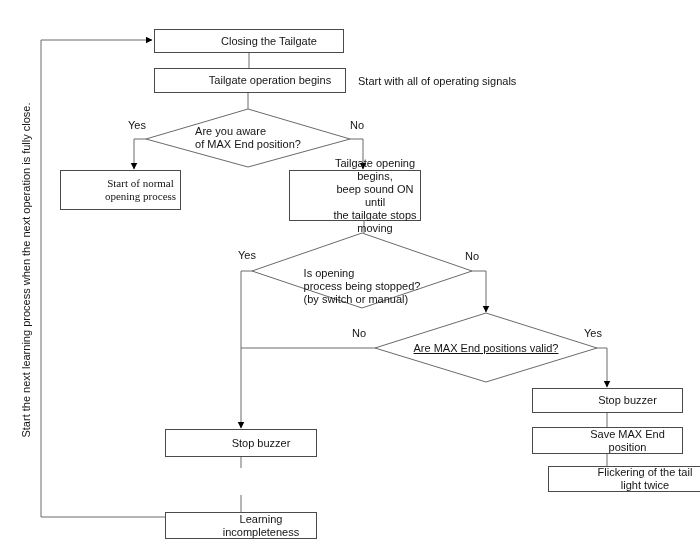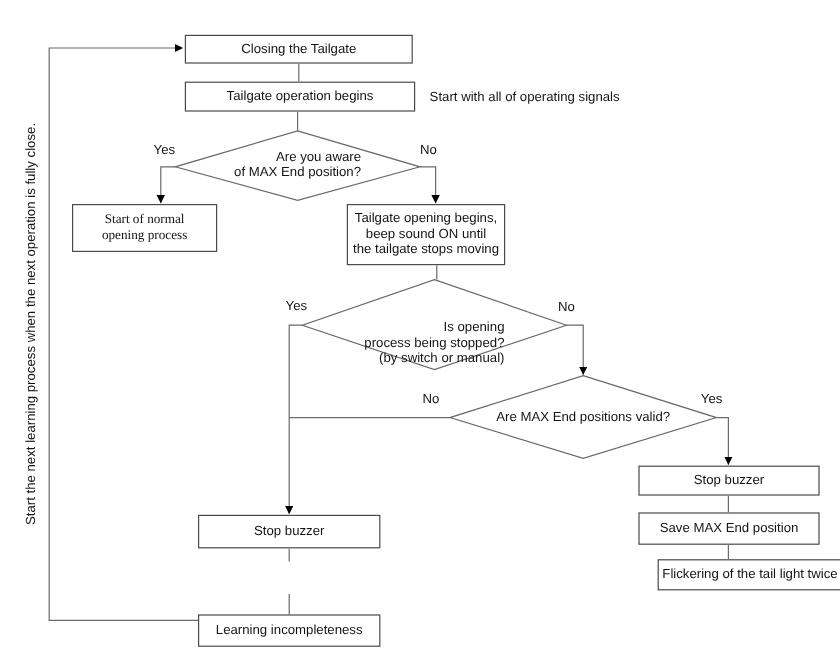--- a/index.html
+++ b/index.html
@@ -4,24 +4,24 @@
 <style>
   html,body{margin:0;padding:0;background:#ffffff;}
   #stage{
     position:relative;width:700px;height:546px;background:#ffffff;
     font-family:"Liberation Sans",sans-serif;color:#141414;overflow:hidden;
   }
   #wires{position:absolute;left:0;top:0;width:700px;height:546px;}
   .node{
     position:absolute;box-sizing:border-box;border:1px solid #4a4a4a;background:#ffffff;
     display:flex;align-items:center;justify-content:center;text-align:center;
-    font-size:11px;line-height:13px;white-space:pre-line;
+    font-size:11px;line-height:13px;white-space:pre-line;padding-left:40px;
   }
   .dtext{
-    position:absolute;display:flex;align-items:center;justify-content:center;text-align:right;
+    position:absolute;display:flex;align-items:center;justify-content:center;text-align:left;
     font-size:11px;line-height:13px;white-space:pre-line;pointer-events:none;
   }
   .blabel{position:absolute;font-size:11px;line-height:12px;}
   .annot{position:absolute;font-size:11px;line-height:13px;white-space:nowrap;}
   .sidenote{
     position:absolute;left:26px;top:270px;font-size:11px;white-space:nowrap;
     transform:translate(-50%,-50%) rotate(-90deg);
   }
 </style>
 </head>
@@ -79,21 +79,21 @@
   <div class="node" style="left:165px;top:468px;width:152px;height:27px;margin-top:44px;">Learning incompleteness</div>
   <div class="node" style="left:532px;top:388px;width:151px;height:25px;">Stop buzzer</div>
   <div class="node" style="left:532px;top:427px;width:151px;height:27px;">Save MAX End position</div>
   <div class="node" style="left:548px;top:466px;width:154px;height:26px;">Flickering of the tail light twice</div>
 
   <div class="dtext" style="left:148px;top:112px;width:200px;height:52px;">Are you aware
 of MAX End position?</div>
   <div class="dtext" style="left:262px;top:260px;width:200px;height:52px;">Is opening
 process being stopped?
 (by switch or manual)</div>
-  <div class="dtext" style="left:376px;top:338px;width:220px;height:20px;">Are MAX End positions valid?</div>
+  <div class="dtext" style="left:376px;top:338px;width:220px;height:20px;text-decoration:underline;">Are MAX End positions valid?</div>
 
   <div class="blabel" style="left:128px;top:119px;">Yes</div>
   <div class="blabel" style="left:350px;top:119px;">No</div>
   <div class="blabel" style="left:238px;top:249px;">Yes</div>
   <div class="blabel" style="left:465px;top:250px;">No</div>
   <div class="blabel" style="left:352px;top:327px;">No</div>
   <div class="blabel" style="left:584px;top:327px;">Yes</div>
 
   <div class="annot" style="left:358px;top:75px;">Start with all of operating signals</div>
 

